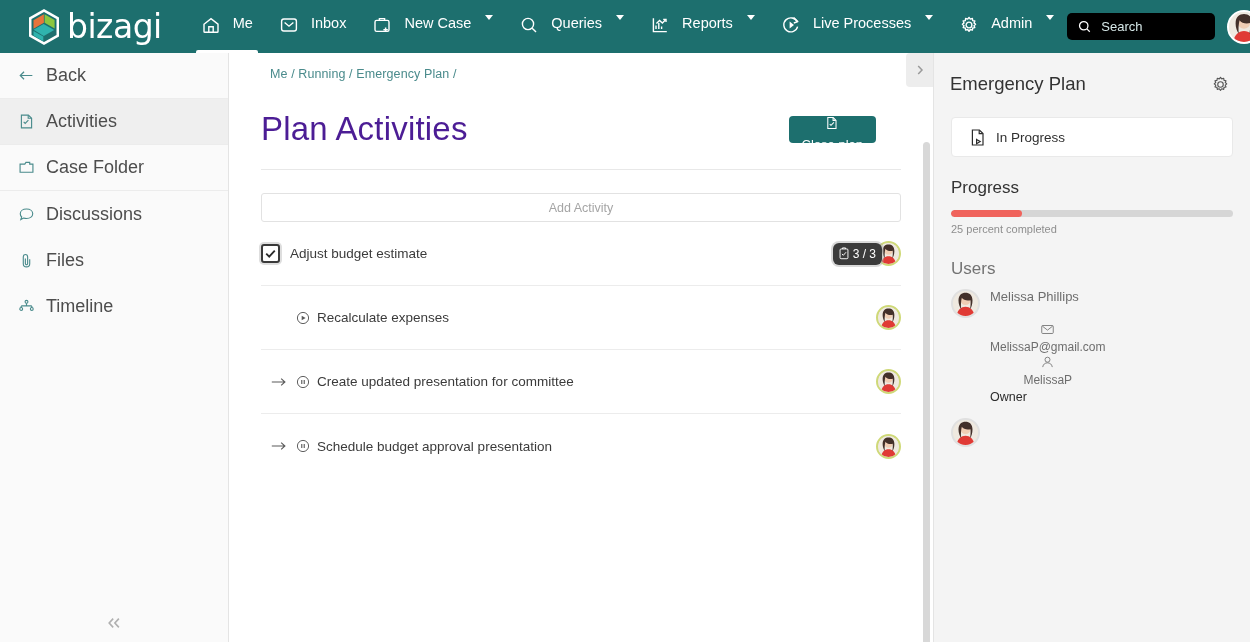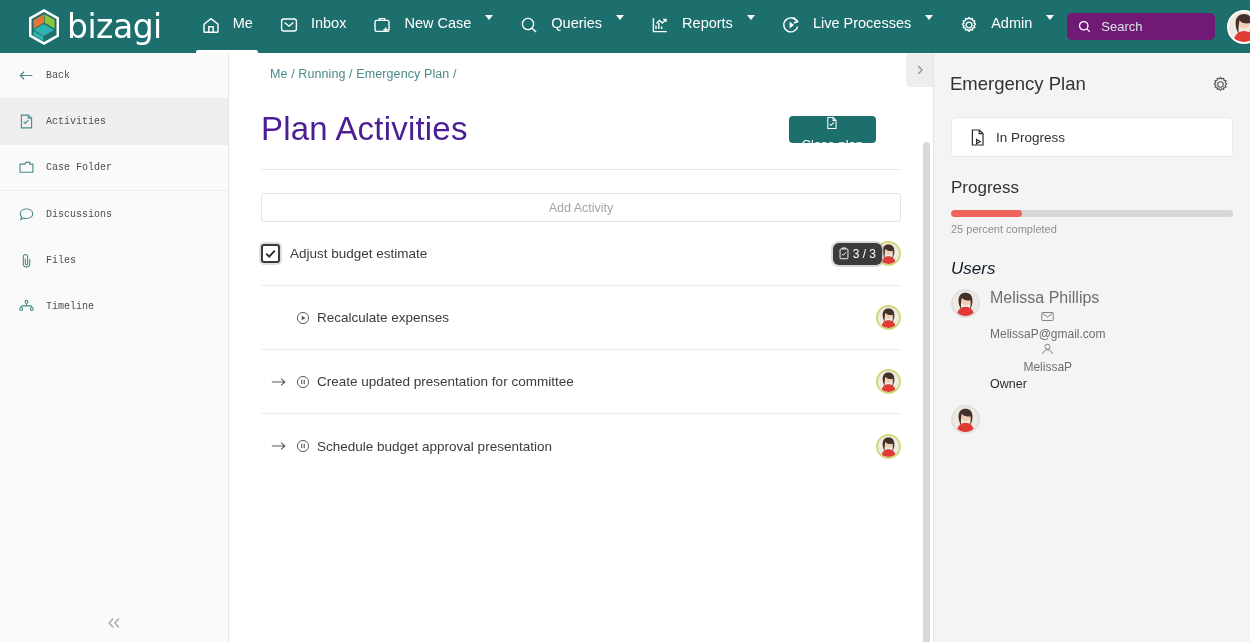--- a/index.html
+++ b/index.html
@@ -48,44 +48,43 @@
     border-left: 4.5px solid transparent;
     border-right: 4.5px solid transparent;
     border-top: 5.5px solid #ffffff;
   }
   .nav-right {
     margin-left: auto; display: flex; align-items: center;
     gap: 12px; margin-right: 16px;
   }
   .searchbox {
     display: flex; align-items: center; gap: 9px;
-    background: #701a75; border-radius: 5px;
+    background: #000000; border-radius: 5px;
     width: 148px; height: 27px; padding: 0 10px;
   }
   .searchbox .ph { color: #d6e8e8; font-size: 13px; }
   .avatar {
     border-radius: 50%; overflow: hidden;
     flex: 0 0 auto; background: #e8e3db;
     display: block;
   }
   .av-hdr { width: 34px; height: 34px; border: 2px solid #ffffff; }
 
   
   .sidebar {
     position: absolute; top: 53px; left: 0;
     width: 229px; height: 589px;
     background: #fafafa;
     border-right: 1px solid #e4e4e4;
   }
   .sb-row {
     display: flex; align-items: center; gap: 11px;
     height: 46px; padding-left: 18px;
-    color: #4d4d4d; font-size: 10px; cursor: pointer;
+    color: #4d4d4d; font-size: 18px; cursor: pointer;
     border-bottom: 1px solid #ececec;
-    font-family: Liberation Mono, monospace;
   }
   .sb-row.active { background: #efefef; }
   .sb-row.sub { border-bottom: none; height: 46px; }
   .sb-ico { width: 17px; height: 17px; flex: 0 0 auto; display: block; }
   .sb-collapse {
     position: absolute; bottom: 0; left: 0; right: 0;
     height: 38px; display: flex; align-items: center; justify-content: center;
     cursor: pointer;
   }
 
@@ -202,27 +201,26 @@
     font-size: 17px; color: #333333; font-weight: 400;
     margin: 21px 0 0 17px;
   }
   .pbar-track {
     margin: 12px 17px 0 17px; height: 7px;
     background: #d6d6d6; border-radius: 4px; overflow: hidden;
   }
   .pbar-fill { height: 7px; background: #f0635c; border-radius: 4px; }
   .pbar-text { font-size: 11px; color: #8e8e8e; margin: 6px 0 0 17px; }
   .users-title {
-    font-size: 17px; color: #0f172a; font-weight: 400;
+    font-size: 17px; color: #737373; font-weight: 400;
     margin: 24px 0 0 17px;
-    font-style: italic;
   }
   .user-row { display: flex; gap: 10px; margin: 10px 0 0 17px; }
   .av-user { width: 29px; height: 29px; border: 2px solid #e0e0e0; }
-  .u-name { font-size: 16px; color: #6e6e6e; margin-bottom: 4px; }
+  .u-name { font-size: 13px; color: #6e6e6e; margin-bottom: 20px; }
   .u-line {
     display: flex; align-items: center; gap: 5px;
     font-size: 12px; color: #6e6e6e; margin-bottom: 2px; flex-direction: column;
   }
   .u-role { font-size: 12.5px; color: #2c2c2c; margin-top: 3px; }
   .user-row2 { margin: 14px 0 0 17px; }
 
   svg { display: block; }
 </style>
 </head>

